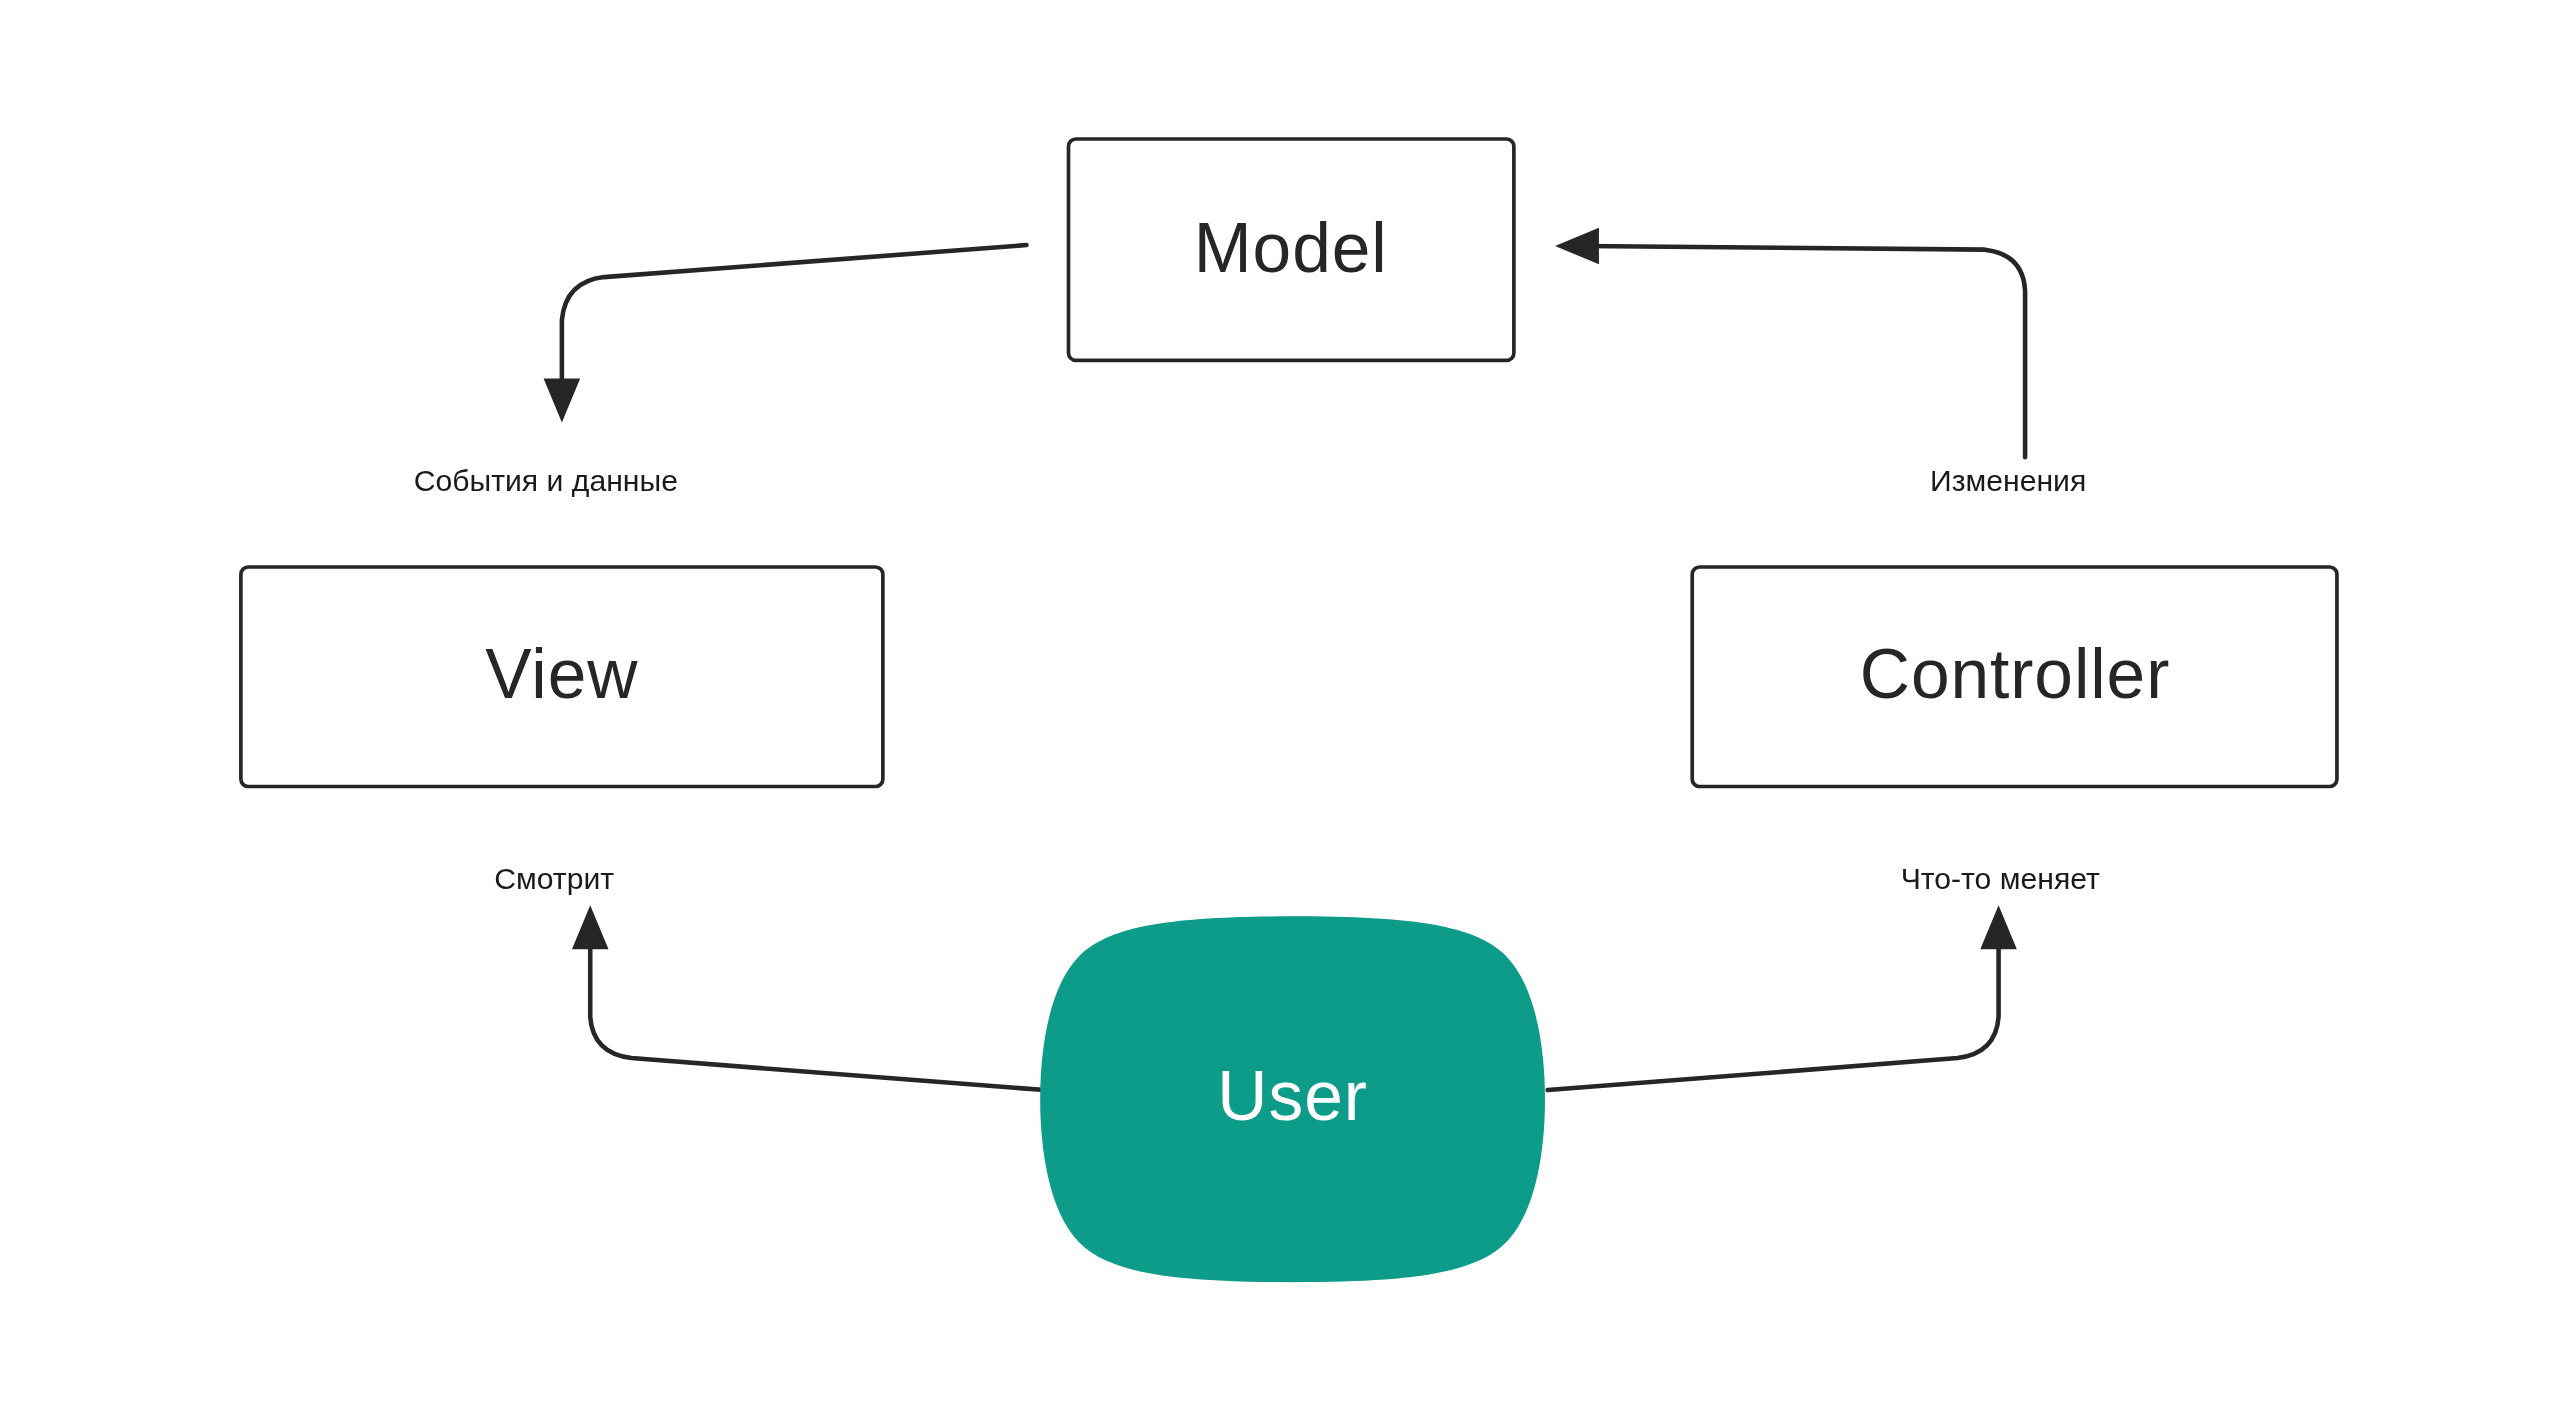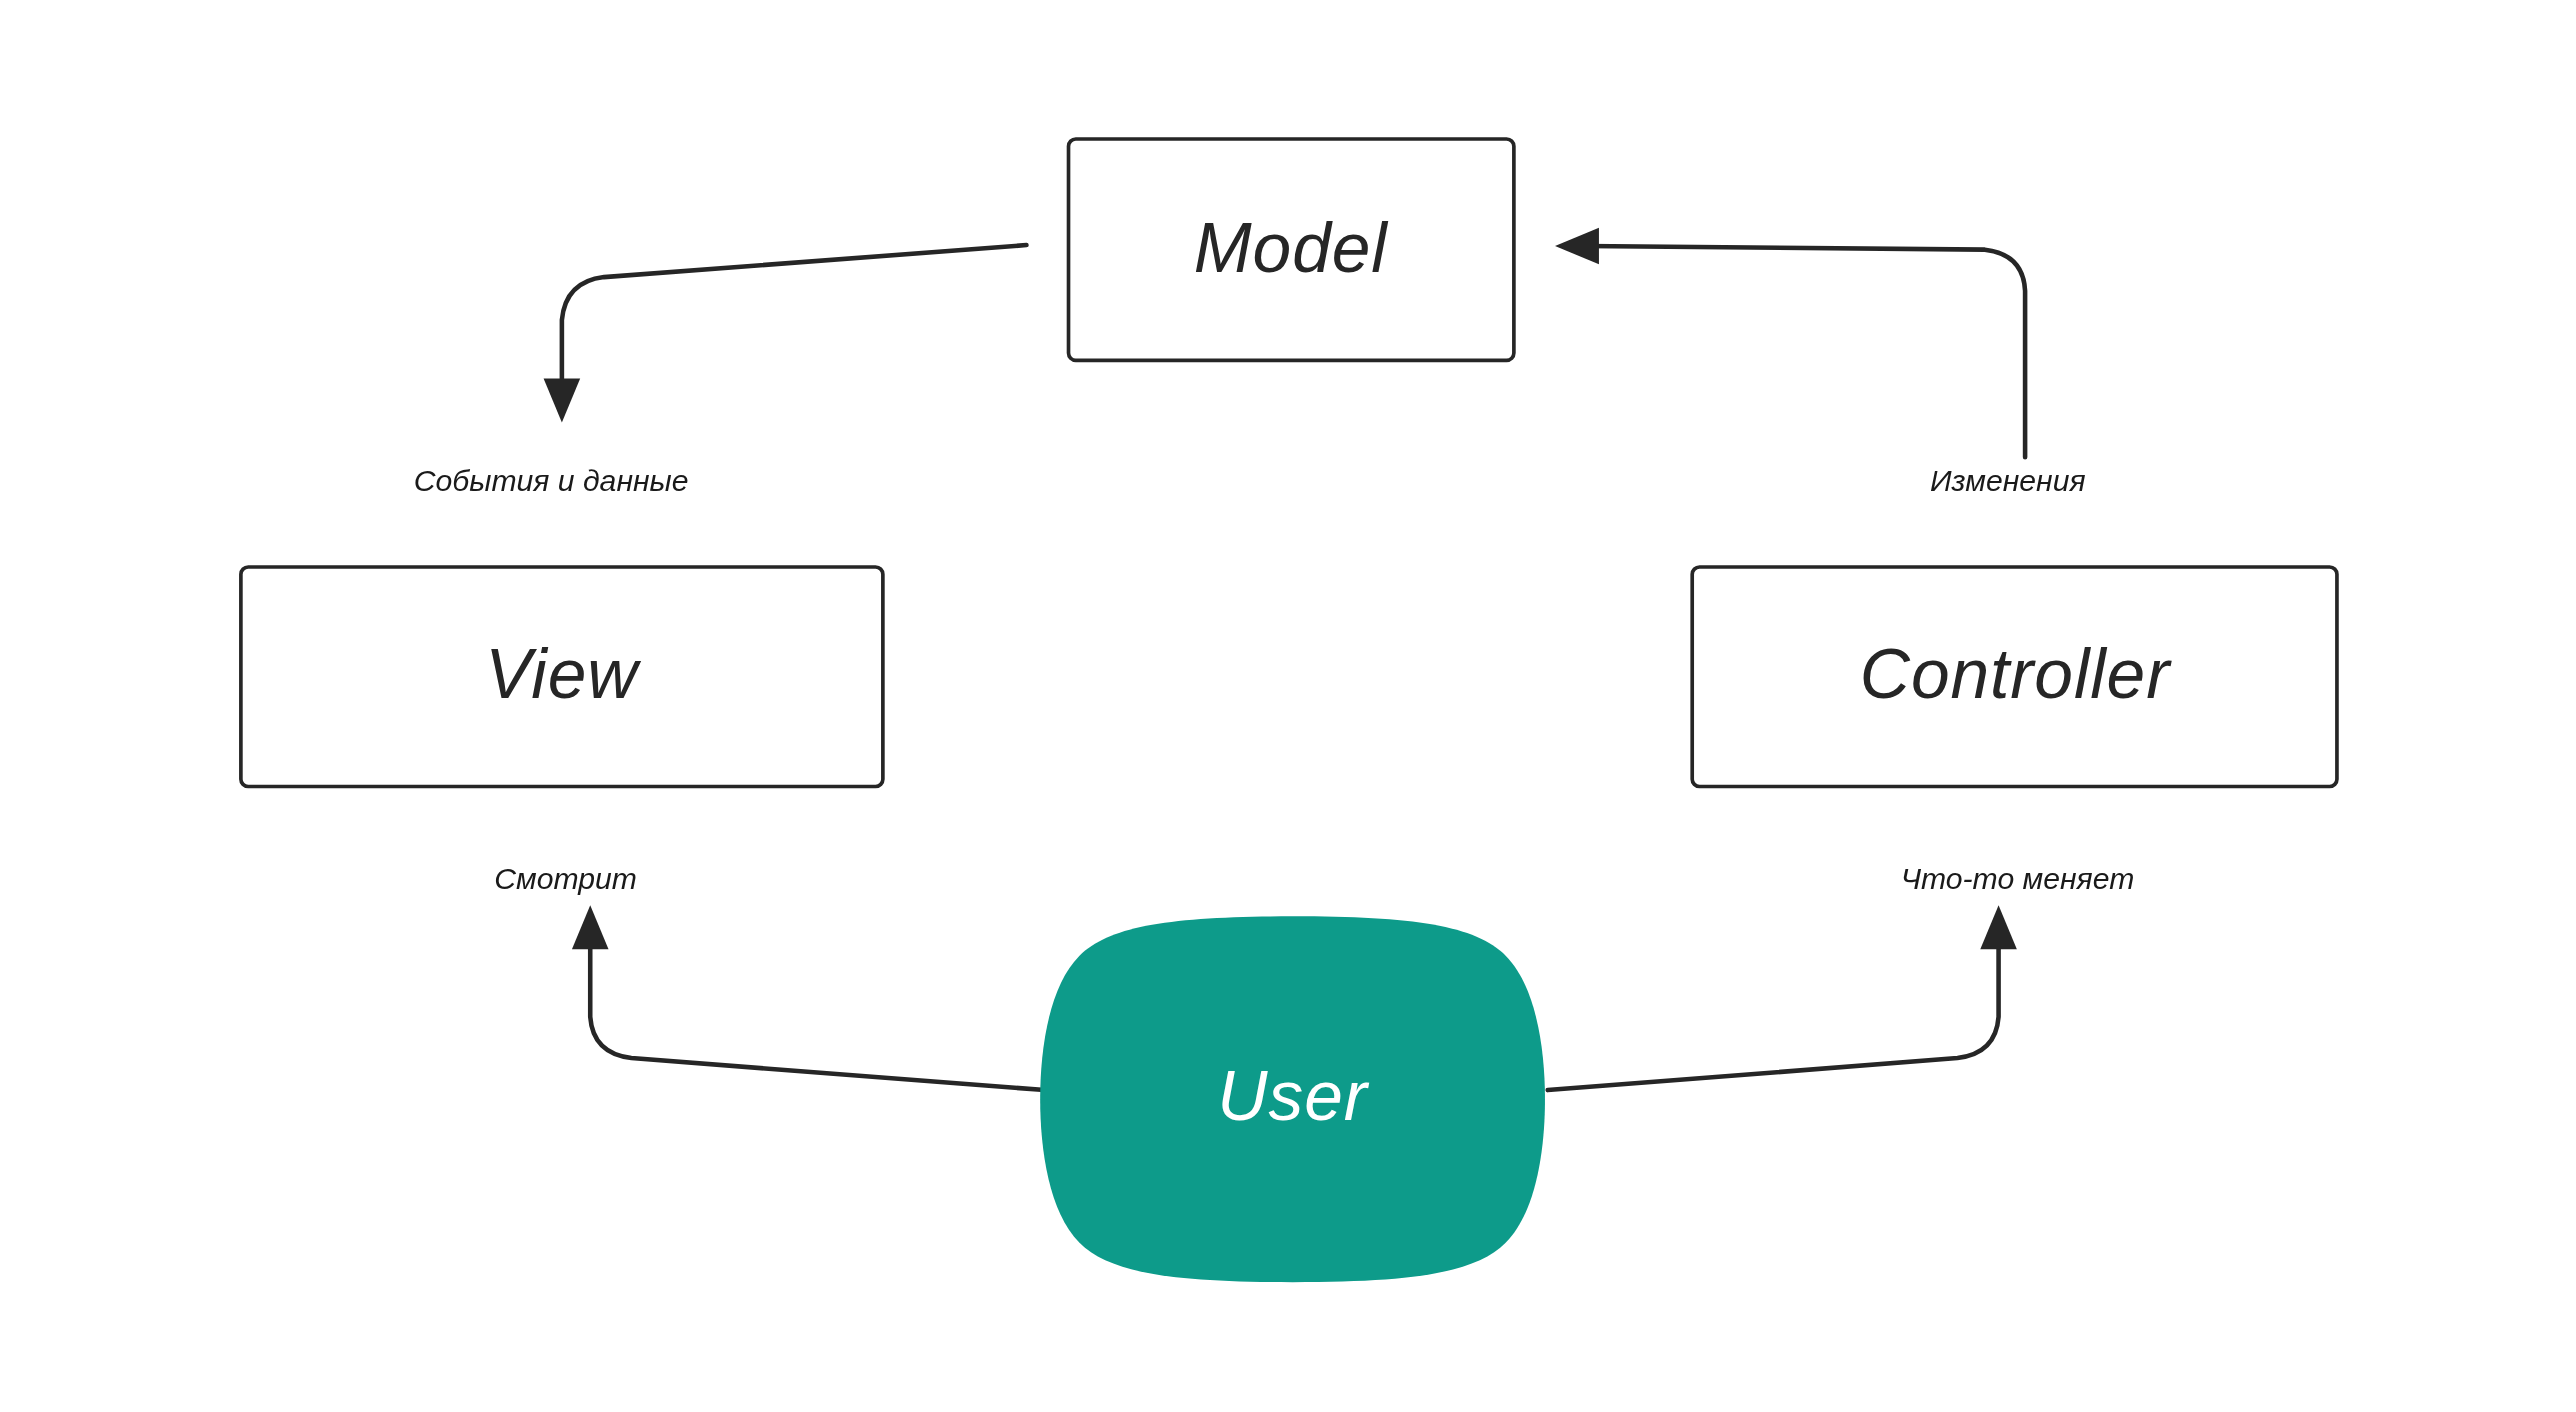--- a/index.html
+++ b/index.html
@@ -12,21 +12,20 @@
     width: 2576px;
     height: 1412px;
     overflow: hidden;
     font-family: "Liberation Sans", "DejaVu Sans", sans-serif;
   }
   #diagram-root {
     position: relative;
     width: 2576px;
     height: 1412px;
     background: #ffffff;
-    font-style: italic;
   }
   svg.canvas {
     position: absolute;
     top: 0;
     left: 0;
     width: 2576px;
     height: 1412px;
     display: block;
   }
   .node-box {

